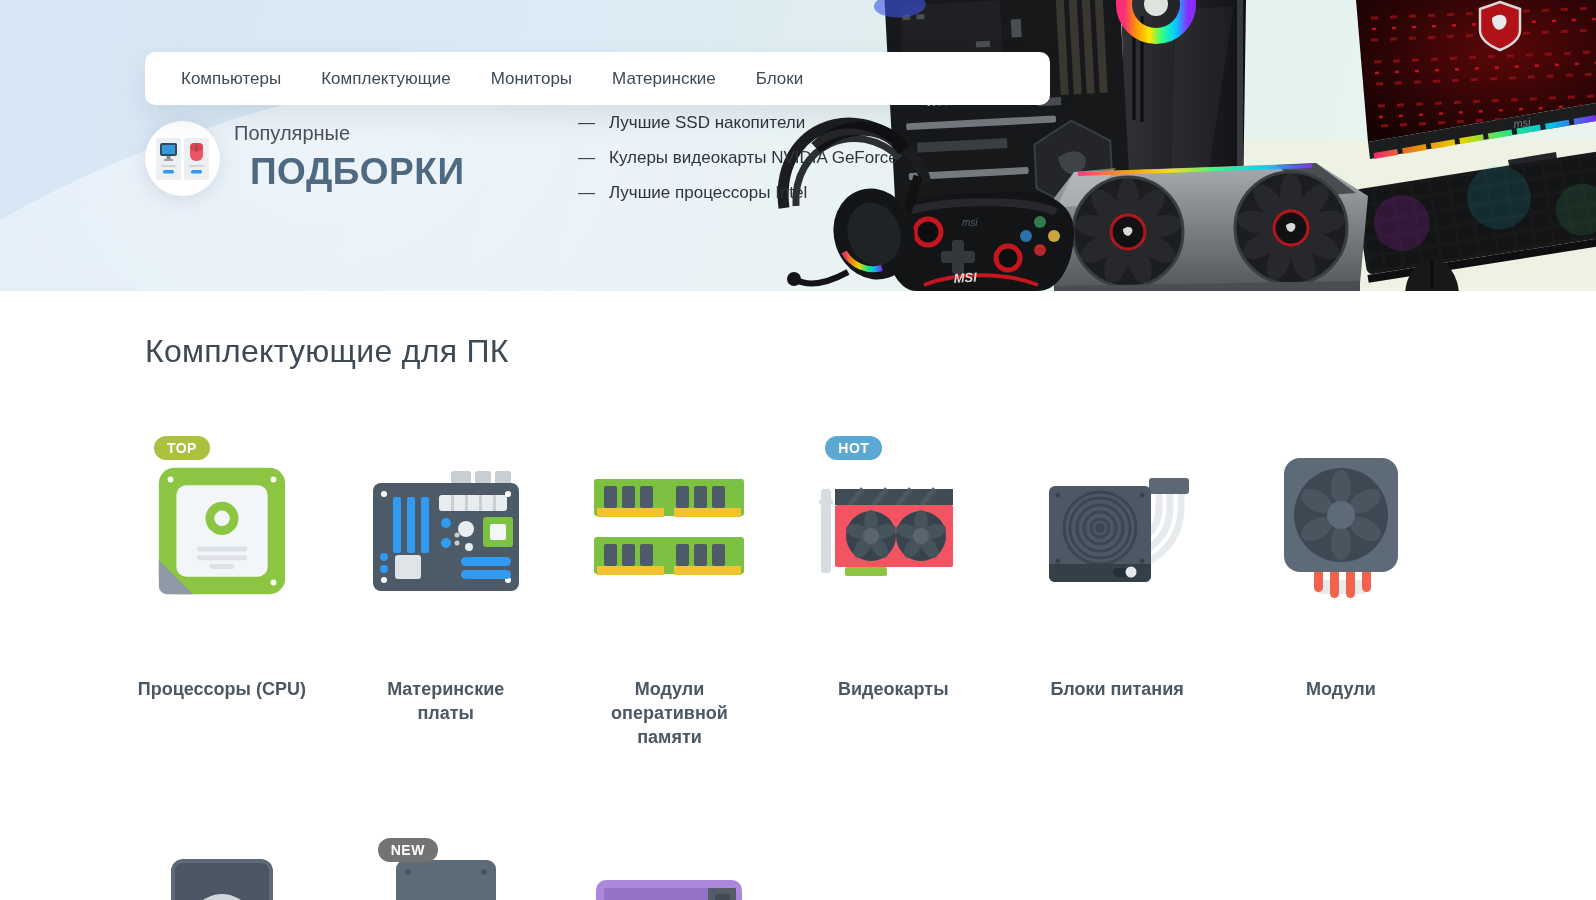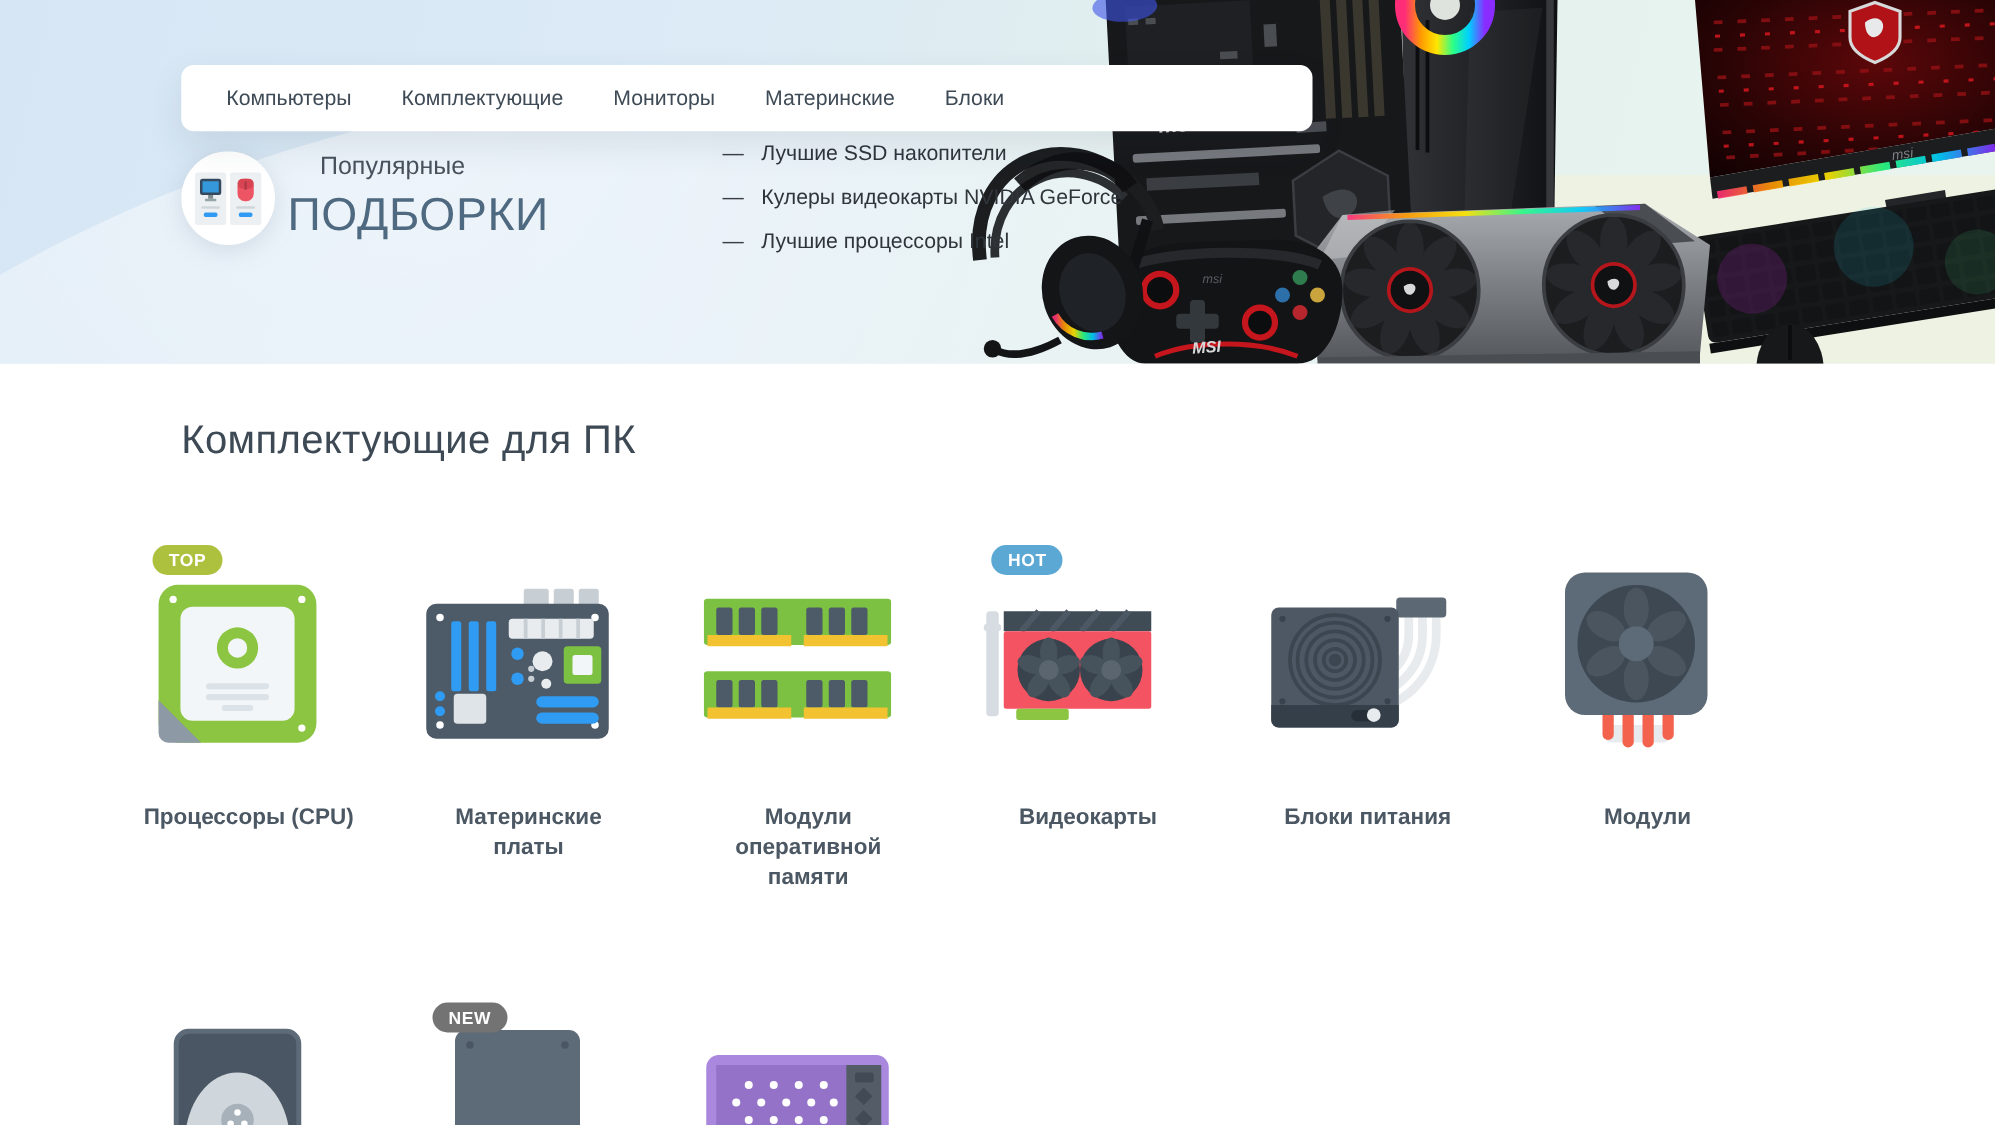--- a/index.html
+++ b/index.html
@@ -14,33 +14,33 @@
   .hero-photo { position:absolute; right:0; top:0; z-index:1; }
 
   .navbar { position:absolute; left:145px; top:8px; width:905px; height:53px; background:#fff;
     border-radius:10px; display:flex; align-items:center; z-index:5;
     box-shadow:0 12px 28px rgba(40,60,80,.10);margin-top:44px; }
   .nav-item { padding:0 20px; font-size:17px; color:#3e4a55; cursor:pointer; white-space:nowrap; }
   .nav-item:first-child { margin-left:16px; }
 
   .hero-collection-icon { position:absolute; left:145px; top:121px; width:75px; height:75px; z-index:2;
     filter:drop-shadow(0 4px 10px rgba(60,80,100,.15)); }
-  .hero-eyebrow { position:absolute; left:256px; top:122px; font-size:20px; color:#47525d; z-index:2; }
-  .hero-title { position:absolute; left:230px; top:151px; font-size:37px; font-weight:normal;
+  .hero-eyebrow { position:absolute; left:234px; top:122px; font-size:20px; color:#47525d; z-index:2; }
+  .hero-title { position:absolute; left:250px; top:151px; font-size:37px; font-weight:bold;
     color:#4e6980; letter-spacing:.5px; z-index:2; }
   .hero-links { position:absolute; left:578px; top:112px; z-index:2; }
   .hero-link { display:flex; align-items:baseline; margin-bottom:14px; font-size:17px;
     color:#2f353b; cursor:pointer; line-height:21px; }
   .hero-link .dash { width:31px; color:#3a3f45; }
 
   
   .section-title { margin:37px 0 0 145px; font-size:32px; font-weight:300; color:#3d4954;
     line-height:46px; letter-spacing:.3px; }
   .grid { margin:64px 0 0 110px; display:grid; grid-template-columns:repeat(6,223.8px); row-gap:91px; }
-  .card { display:flex; flex-direction:column; cursor:pointer; }
+  .card { display:flex; flex-direction:column; align-items:center; cursor:pointer;gap:36px; }
   .icon-box { position:relative; width:160px; height:185px; display:flex;
     align-items:center; justify-content:center; }
   .badge { position:absolute; top:-2px; left:12px; padding:4px 13px; border-radius:14px;
     color:#fff; font-weight:bold; font-size:14px; letter-spacing:.5px; z-index:2; }
   .badge-top { background:#adc13f; }
   .badge-hot { background:#5ba8d4; }
   .badge-new { background:#737373; }
   .card-label { margin-top:18px; font-size:18px; line-height:24px; color:#4b5763;
     text-align:center; max-width:178px;font-weight:bold; }
 </style>

